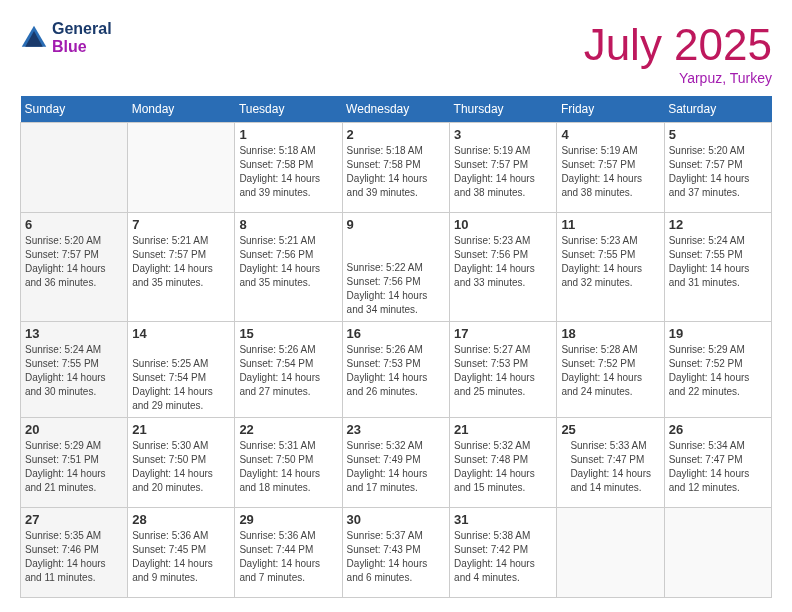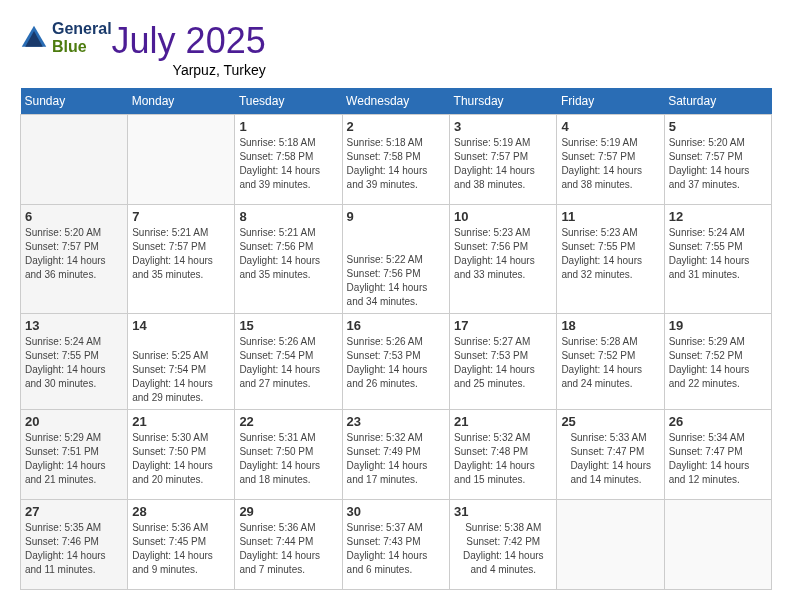--- a/index.html
+++ b/index.html
@@ -5,44 +5,44 @@
     * { box-sizing: border-box; margin: 0; padding: 0; }
     body {
       font-family: Arial, sans-serif;
       background: #fff;
       width: 792px;
       min-height: 612px;
       padding: 20px;
     }
     .header {
       display: flex;
-      justify-content: flex-start;
+      justify-content: space-between;
       align-items: flex-start;
       margin-bottom: 10px;
     }
     .logo {
       display: flex;
       align-items: center;
       gap: 4px;
     }
     .logo-icon {
       width: 28px;
       height: 28px;
     }
     .title-block {
       text-align: right;
     }
     .month-title {
-      font-size: 36px;
-      color: #4c1d95;
+      font-size: 44px;
+      color: #be185d;
       font-weight: normal;
     }
     .subtitle {
       font-size: 14px;
-      color: #000000;
+      color: #a21caf;
     }
     table {
       width: 100%;
       border-collapse: collapse;
       font-size: 11px;
     }
     thead th {
       background-color: #2a6db5;
       color: #fff;
       padding: 6px 4px;
@@ -81,21 +81,21 @@
 <body>
 
 <div class="header">
   <div class="logo">
     <svg class="logo-icon" viewBox="0 0 32 32" xmlns="http://www.w3.org/2000/svg">
       <polygon points="16,2 30,26 2,26" fill="#2a6db5"></polygon>
       <polygon points="16,8 26,26 6,26" fill="#1a3a6b"></polygon>
     </svg>
     <div>
       <div style="color:#1a3a6b;font-weight:bold;font-size:16px;line-height:1.1">General</div>
-      <div style="color:#4d7c0f;font-weight:bold;font-size:16px;line-height:1.1">Blue</div>
+      <div style="color:#a21caf;font-weight:bold;font-size:16px;line-height:1.1">Blue</div>
     </div>
   </div>
   <div class="title-block">
     <div class="month-title">July 2025</div>
     <div class="subtitle">Yarpuz, Turkey</div>
   </div>
 </div>
 
 <table>
   <thead>
@@ -296,21 +296,21 @@
 Daylight: 14 hours and 7 minutes.</div>
         </td>
         <td>
           <span class="day-num">30</span>
           <div class="day-info" style="white-space: pre-line;">Sunrise: 5:37 AM
 Sunset: 7:43 PM
 Daylight: 14 hours and 6 minutes.</div>
         </td>
         <td>
           <span class="day-num">31</span>
-          <div class="day-info" style="white-space: pre-line; text-align: center;">Sunrise: 5:38 AM
+          <div class="day-info" style="white-space: pre-line;">Sunrise: 5:38 AM
 Sunset: 7:42 PM
 Daylight: 14 hours and 4 minutes.</div>
         </td>
         <td class="empty"></td>
         <td class="empty"></td>
       </tr>
     </tbody>
 </table>
 
 </body></html>

